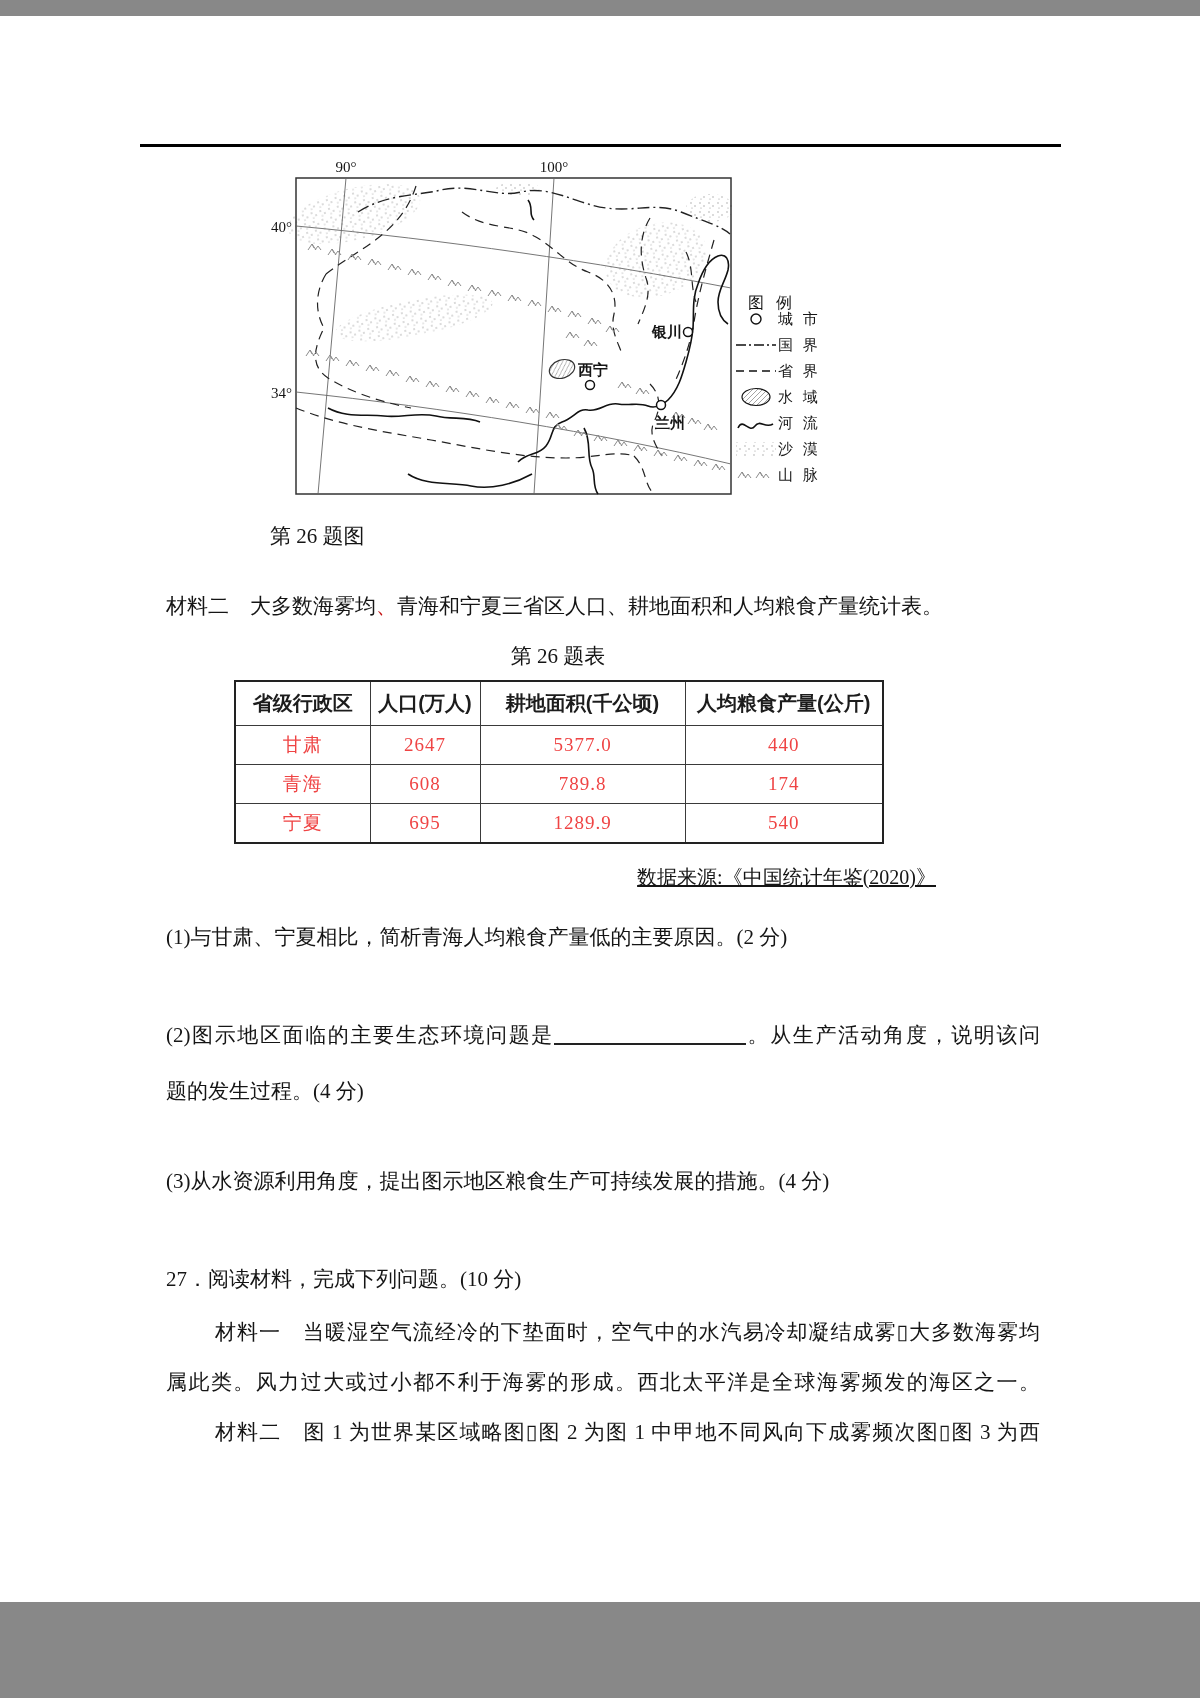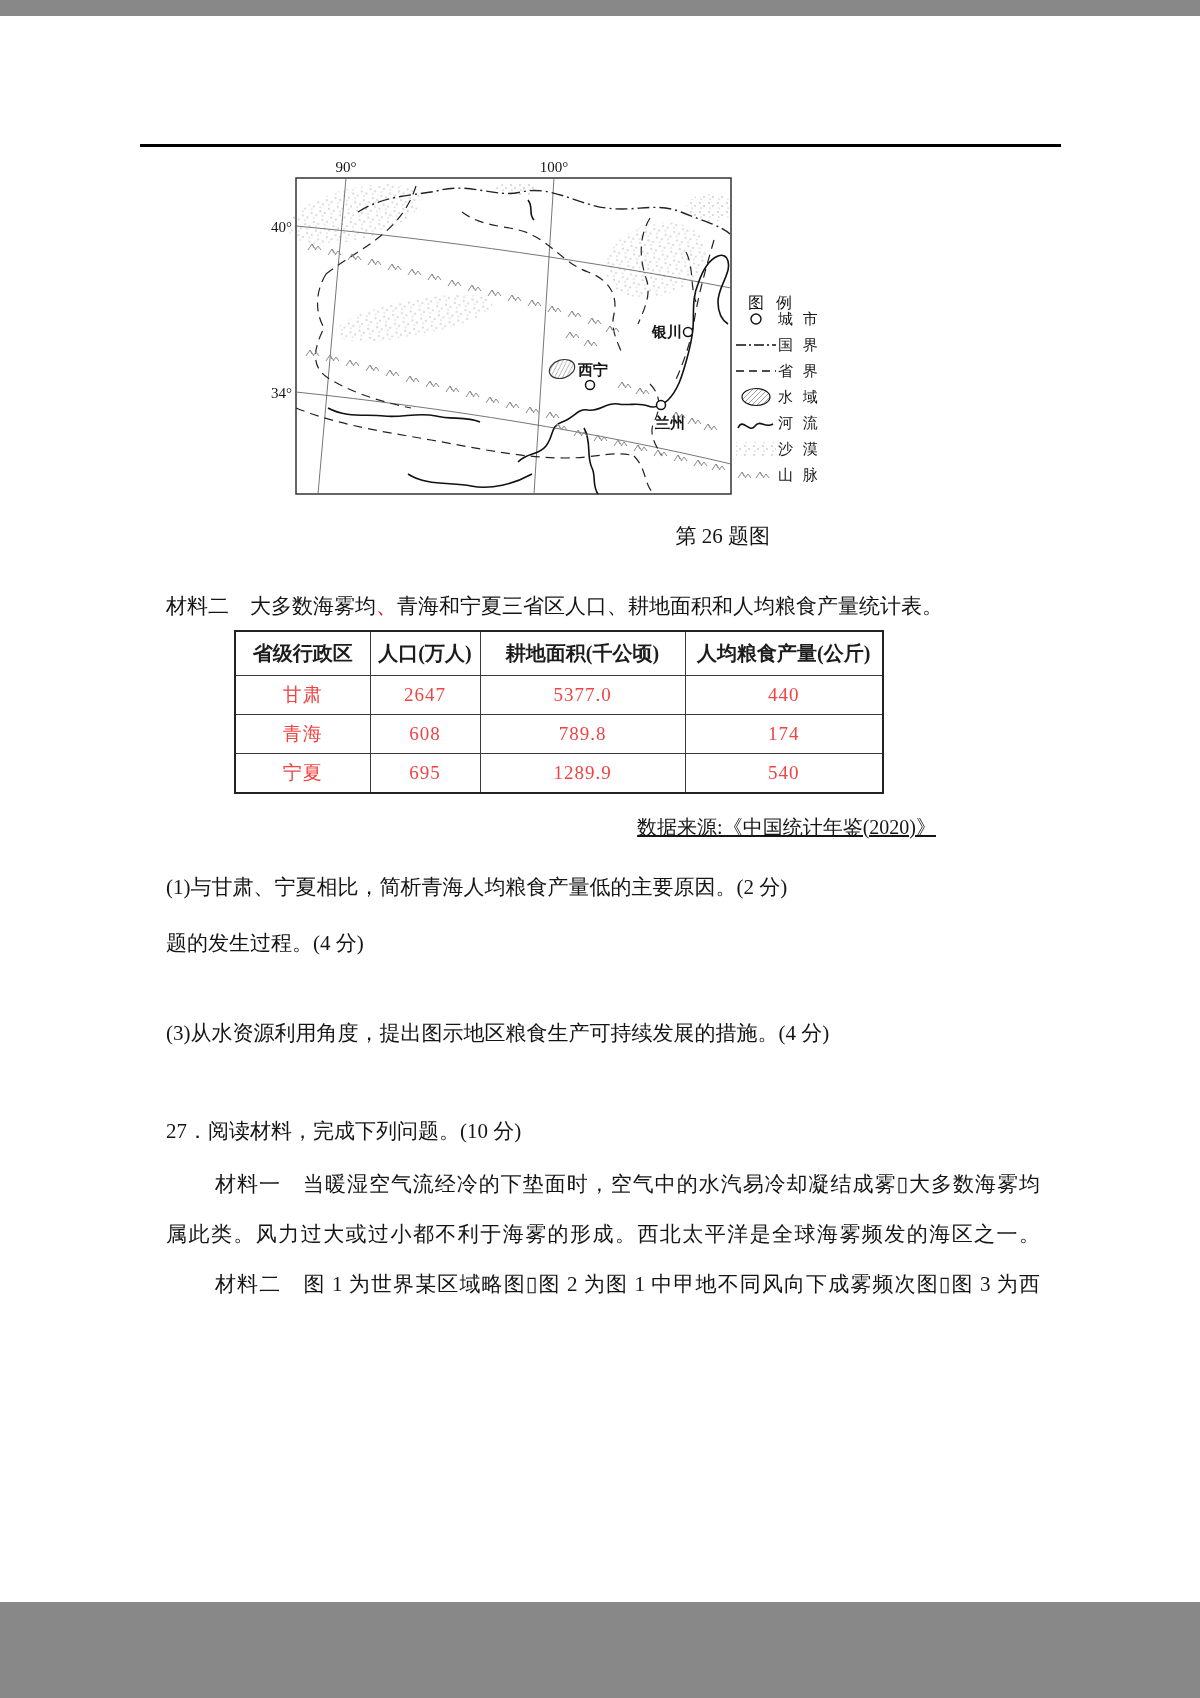--- a/index.html
+++ b/index.html
@@ -2,30 +2,30 @@
 <html><head>
 <meta charset="utf-8">
 <style>
   html,body{margin:0;padding:0;background:#888;}
   .page{width:1200px;height:1586px;background:#fff;position:relative;margin:16px auto;
         font-family:"Liberation Serif","DejaVu Serif",serif;color:#151515;overflow:hidden;}
   .top-rule{position:absolute;left:140px;top:128px;width:921px;border-top:3px solid #000;}
   .content{position:absolute;left:166px;top:0;width:874px;}
   .map-wrap{margin-top:140px;margin-left:100px;width:600px;}
   svg text{font-family:"Liberation Serif","DejaVu Serif",serif;fill:#151515;}
-  .fig-caption{margin:4px 0 0 104px;width:500px;text-align:right;font-size:21px;}
+  .fig-caption{margin:4px 0 0 104px;width:500px;text-align:left;font-size:21px;}
   .para{font-size:21px;}
   .indent{text-indent:49px;}
   .red{color:#c41212;}
   .m2intro{margin-top:42px;}
   .tbl-caption{margin-top:22px;width:648px;margin-left:68px;text-align:center;font-size:21px;}
   table.stats{margin-top:10px;margin-left:68px;border-collapse:collapse;width:648px;table-layout:fixed;}
   table.stats,.stats th,.stats td{border:1px solid #3a3a3a;}
   table.stats{border:2px solid #222;}
-  .stats th{font-family:Liberation Serif, serif;font-weight:bold;
+  .stats th{font-family:Liberation Sans, sans-serif;font-weight:bold;
             font-size:20px;padding:8px 2px;color:#1c1c1c;}
   .stats td{padding:6px 2px;text-align:center;font-size:19px;color:#ef4444;letter-spacing:1px;}
   .source{margin-top:20px;text-align:right;padding-right:104px;font-size:20px;text-decoration:underline;}
   .q{font-size:21px;}
   .q1{margin-top:32px;}
   .q2{margin-top:70px;text-align:justify;text-align-last:justify;}
   .q2b{margin-top:28px;}
   .q3{margin-top:62px;}
   .q27h{margin-top:70px;font-size:21px;}
   .materials{margin-top:14px;}
@@ -186,20 +186,21 @@
           <use href="#mtn" x="490" y="316"></use>
           <text x="512" y="324" letter-spacing="3">山 脉</text>
         </g>
       </svg>
     </div>
 
     <div class="fig-caption">第 26 题图</div>
 
     <div class="para m2intro"><span>材料二　大多数海雾均</span><span class="red">、</span><span>青海和宁夏三省区人口、耕地面积和人均粮食产量统计表。</span></div>
 
+    <div class="tbl-caption">第 26 题表</div>
 
     <table class="stats">
       <colgroup>
           <col style="width:135px">
           <col style="width:110px">
           <col style="width:205px">
           <col style="width:198px">
         </colgroup>
       <thead>
         <tr>
@@ -228,20 +229,21 @@
           <td>1289.9</td>
           <td>540</td>
         </tr>
       </tbody>
     </table>
 
     <div class="source">数据来源:《中国统计年鉴(2020)》</div>
 
     <div class="q q1">(1)与甘肃、宁夏相比，简析青海人均粮食产量低的主要原因。(2 分)</div>
 
+    <div class="q q2"><span>(2)图示地区面临的主要生态环境问题是</span><span class="blank"></span><span>。从生产活动角度，说明该问</span></div>
     <div class="q q2b">题的发生过程。(4 分)</div>
 
     <div class="q q3">(3)从水资源利用角度，提出图示地区粮食生产可持续发展的措施。(4 分)</div>
 
     <div class="q27h">27．阅读材料，完成下列问题。(10 分)</div>
 
     <div class="materials">
       <div class="mline just indent">材料一　当暖湿空气流经冷的下垫面时，空气中的水汽易冷却凝结成雾▯大多数海雾均</div>
       <div class="mline just">属此类。风力过大或过小都不利于海雾的形成。西北太平洋是全球海雾频发的海区之一。</div>
       <div class="mline just indent">材料二　图 1 为世界某区域略图▯图 2 为图 1 中甲地不同风向下成雾频次图▯图 3 为西</div>

